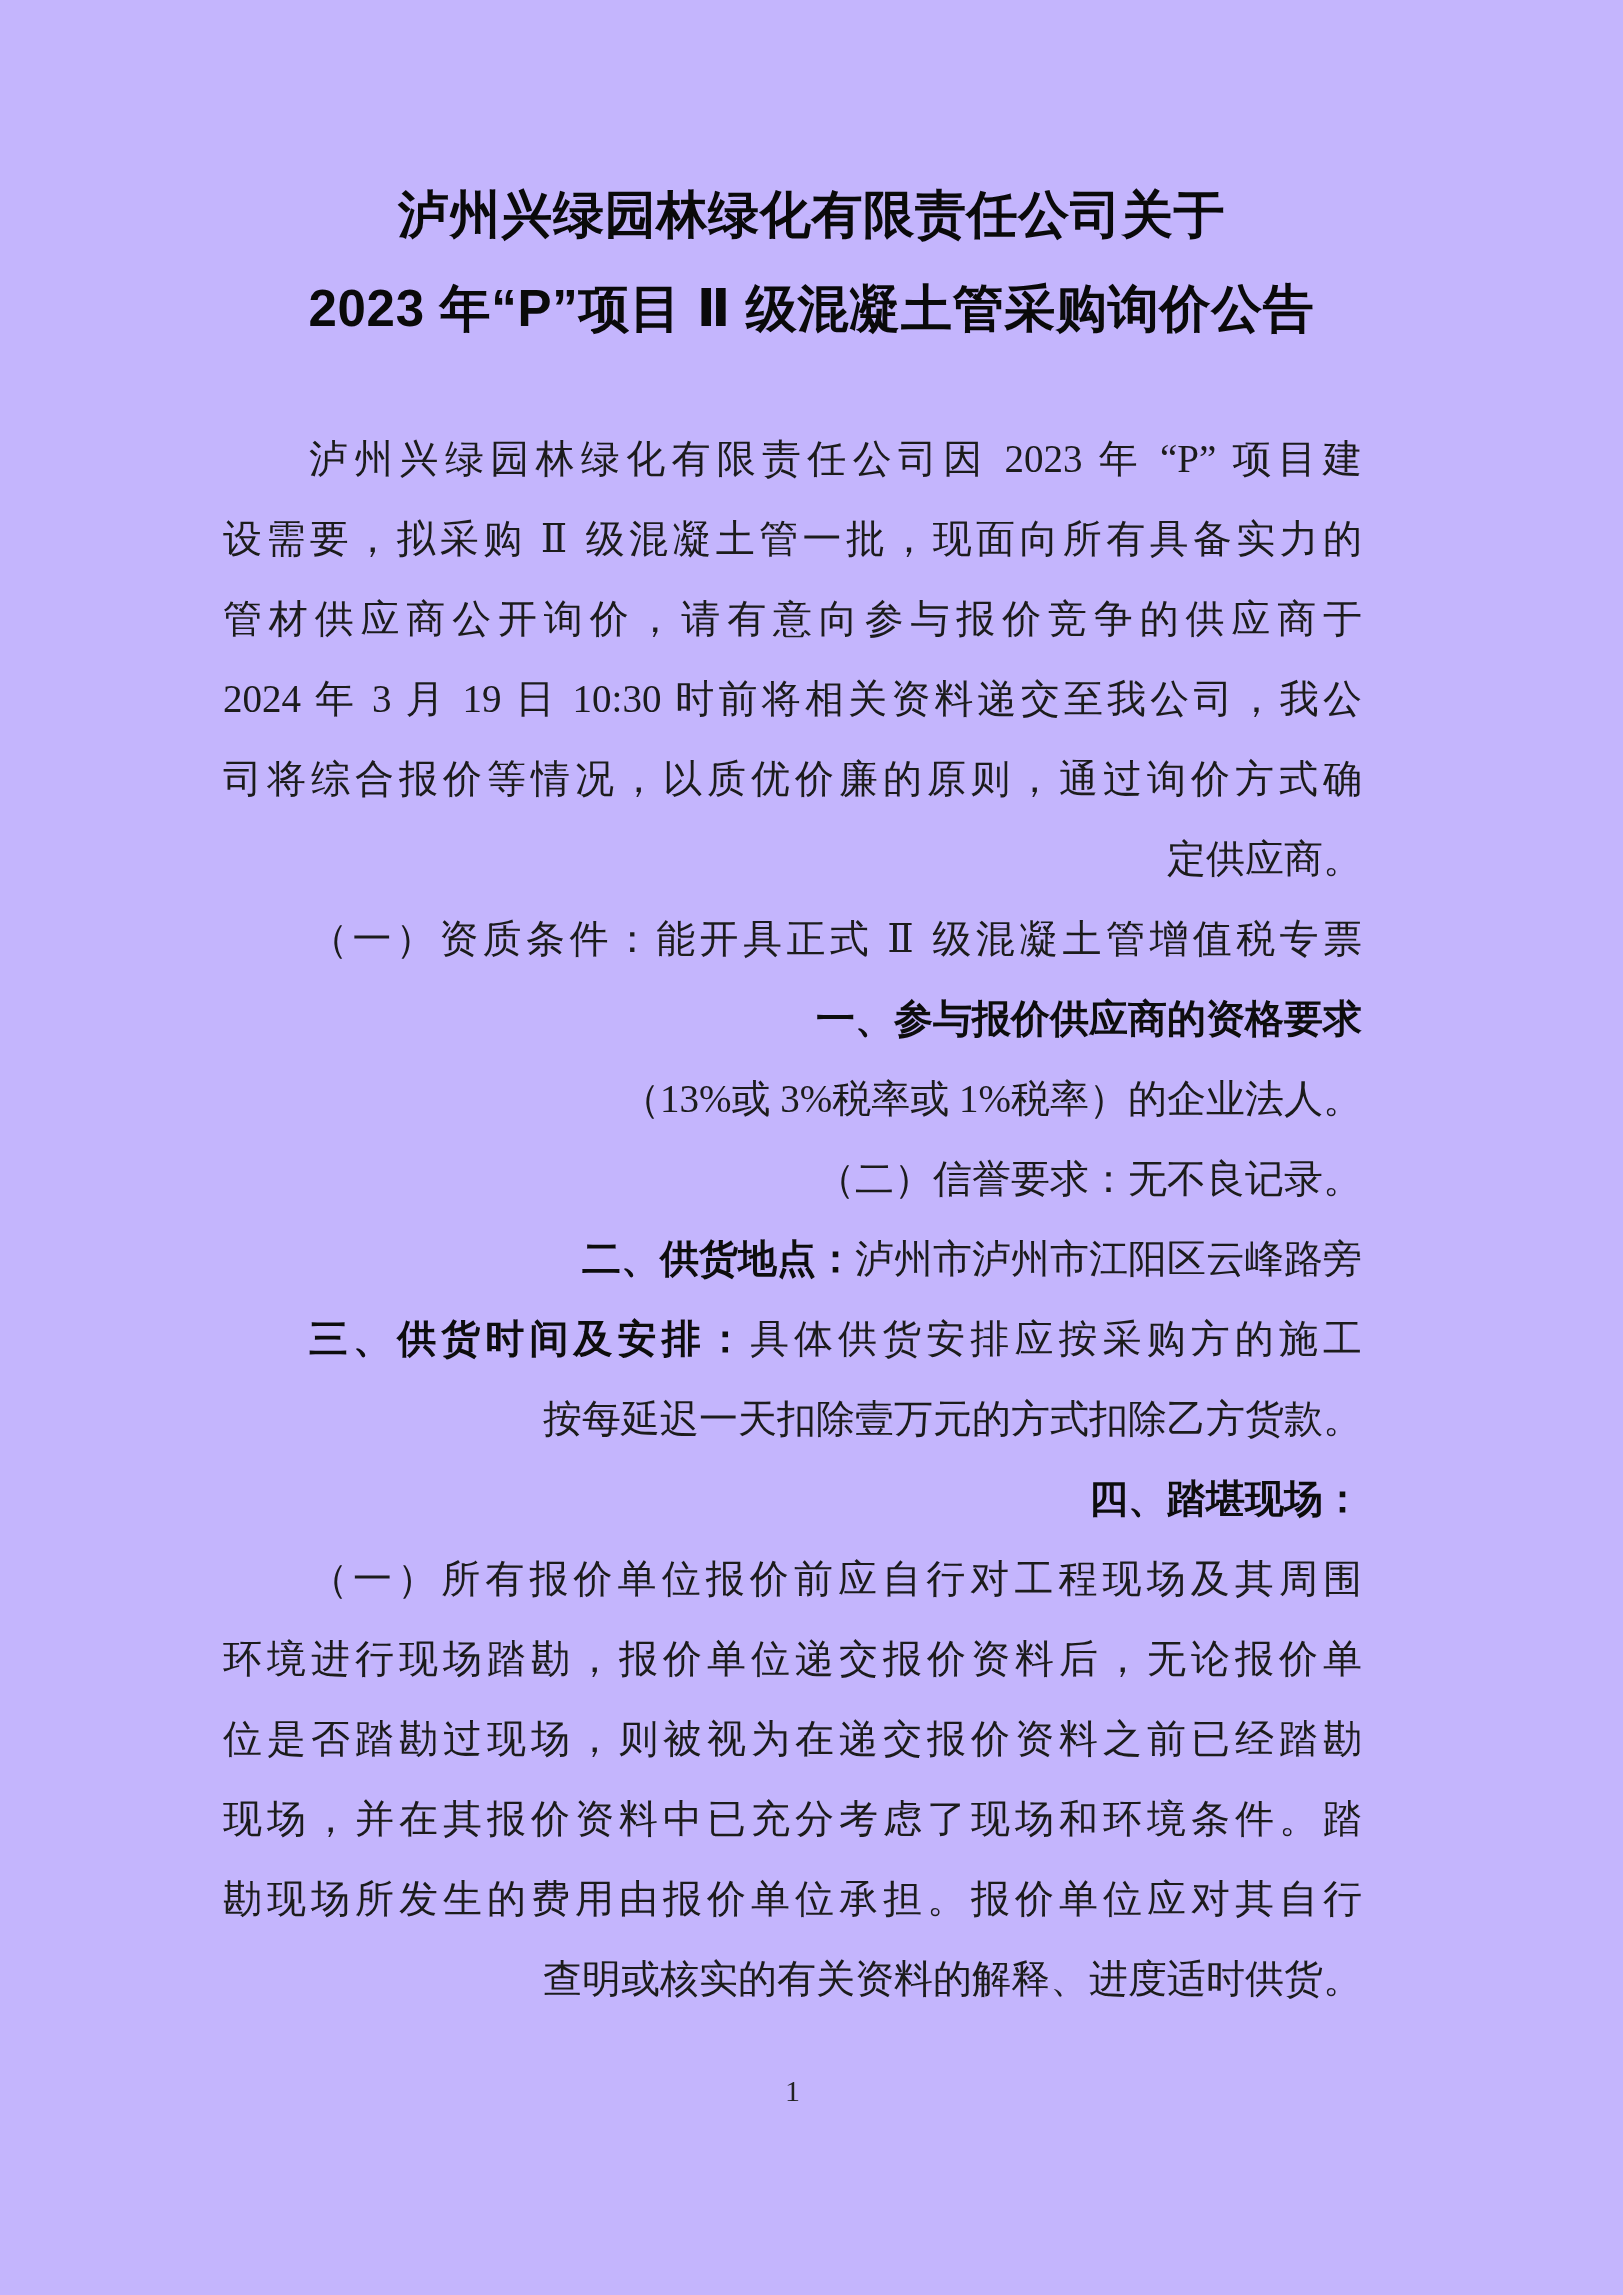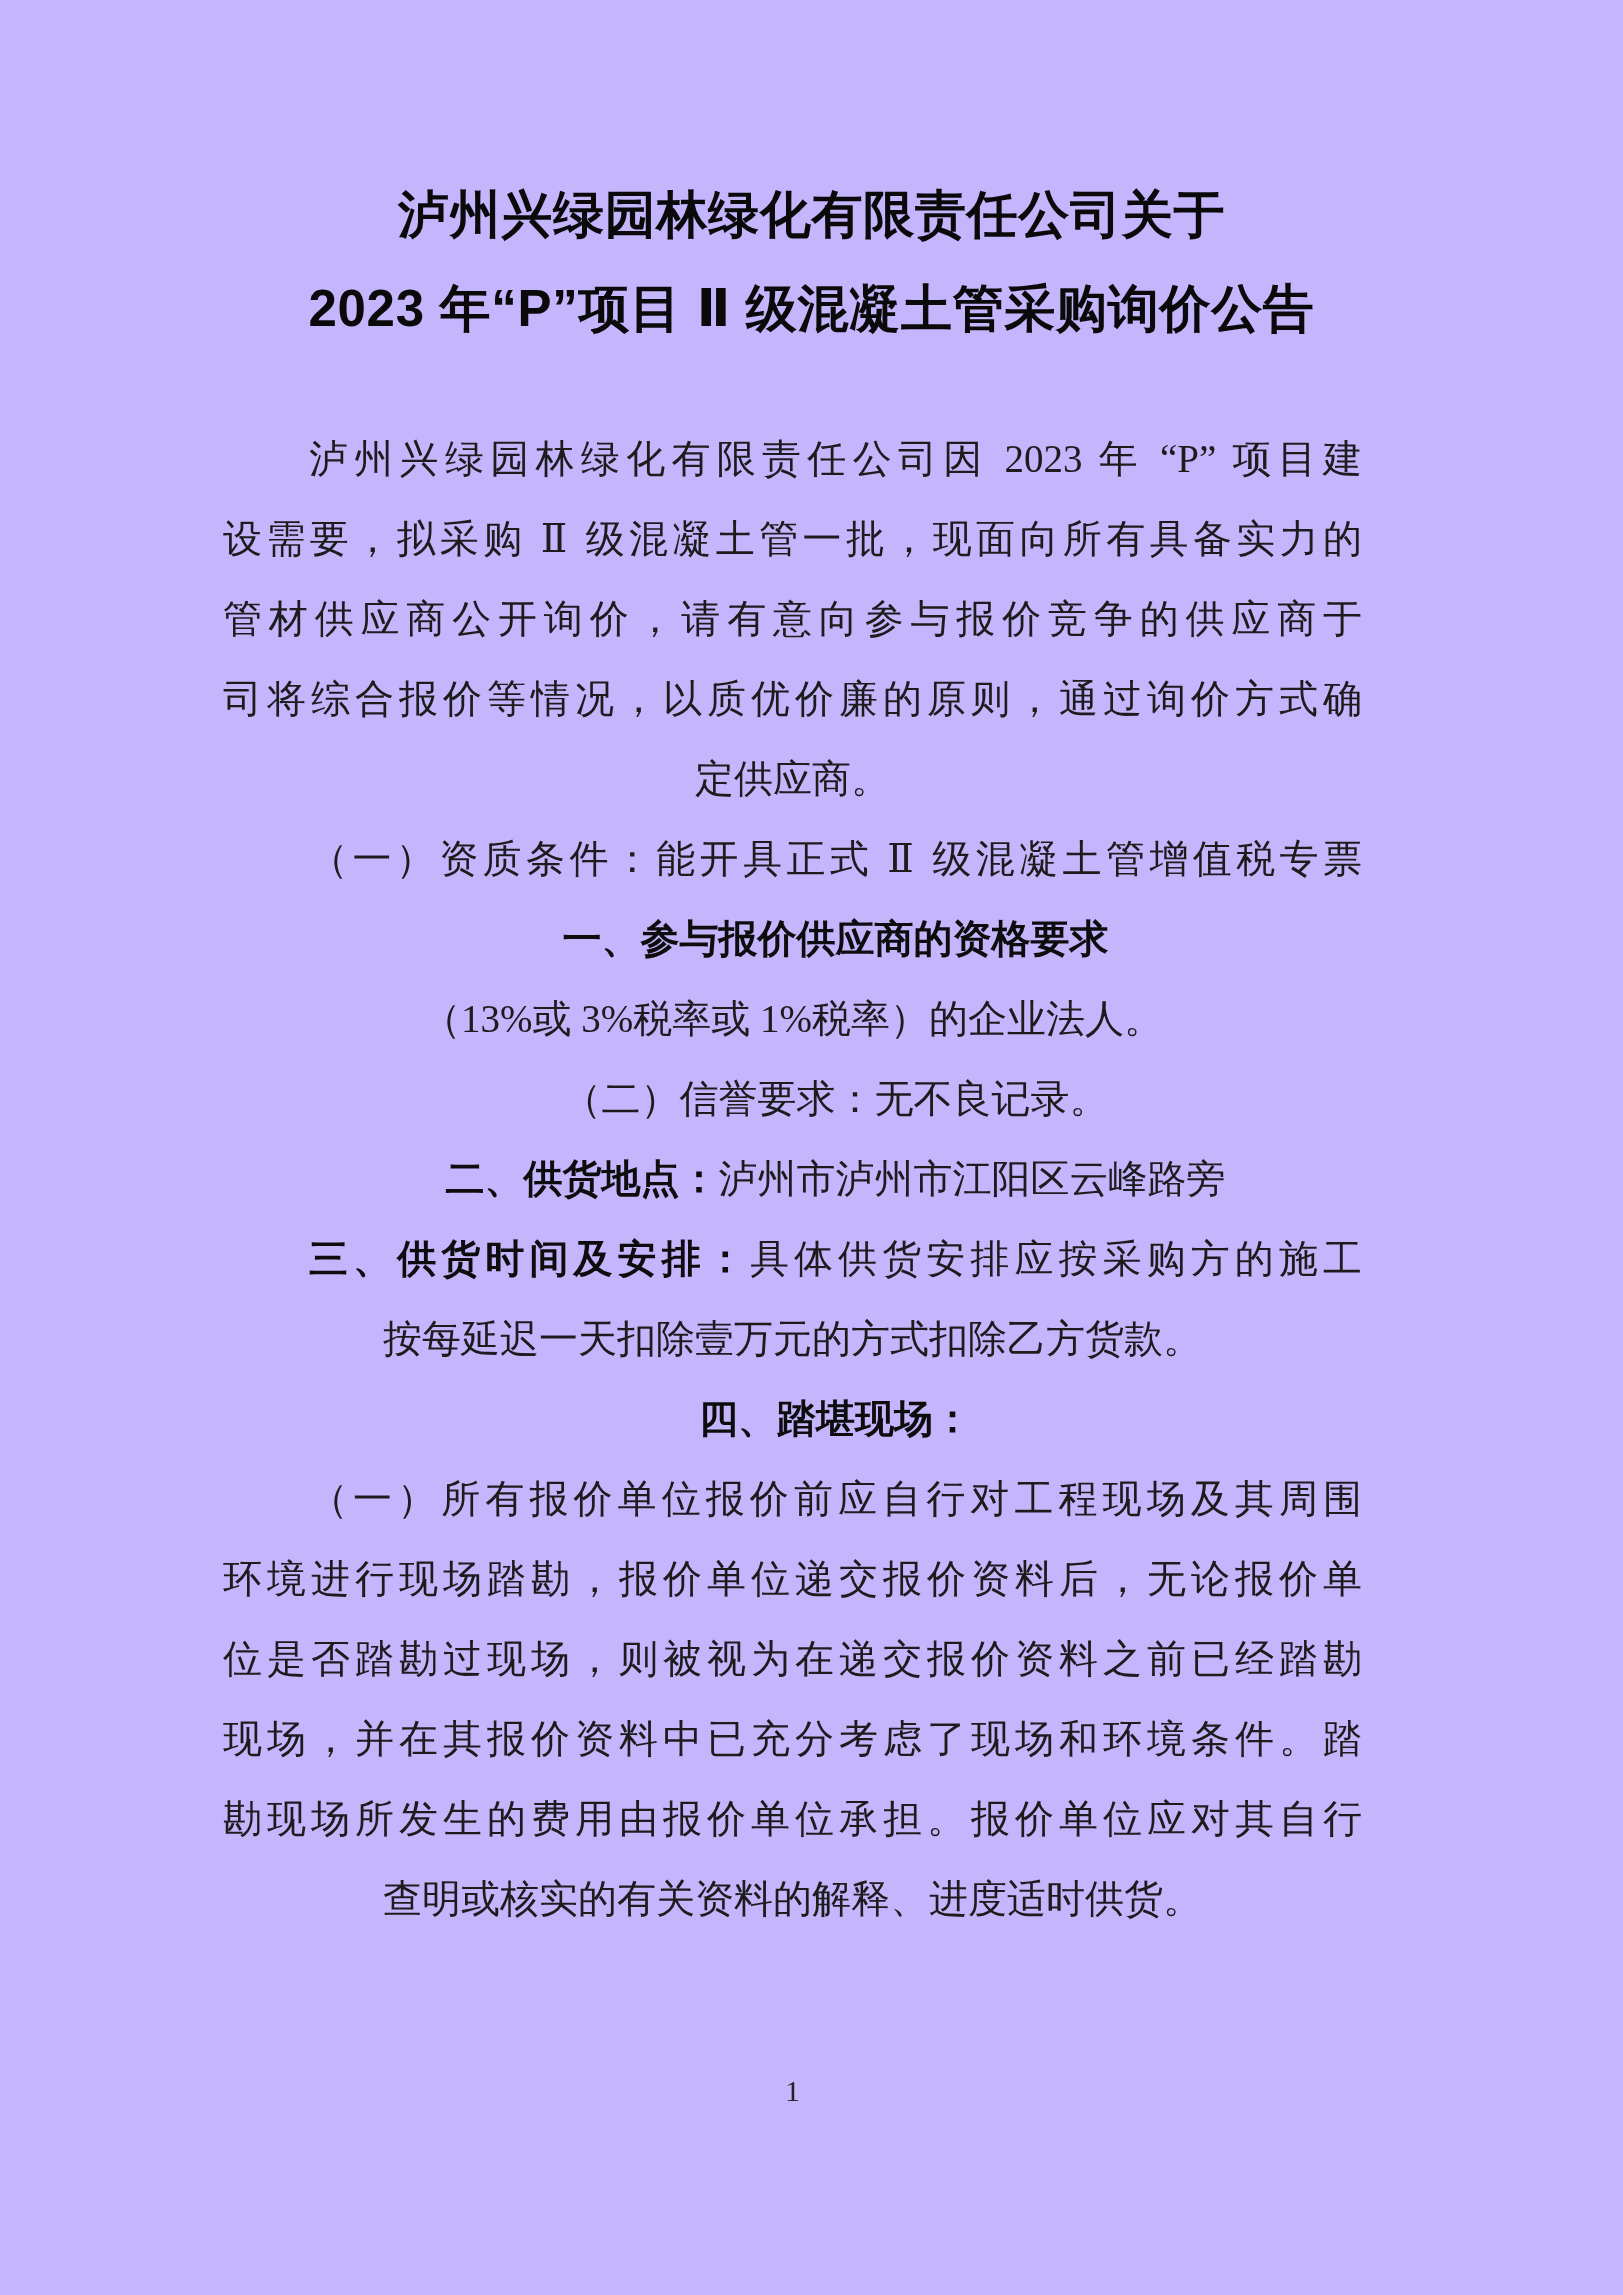--- a/index.html
+++ b/index.html
@@ -34,21 +34,21 @@
     position: absolute;
     top: 419px;
     left: 223px;
     width: 1139px;
     font-size: 39px;
     line-height: 80px;
     color: #1c1c1c;
   }
   .line {
     height: 80px;
-    text-align: center;
+    text-align: right;
   }
   .line.justify {
     text-align: justify;
     text-align-last: justify;
     text-justify: inter-character;
   }
   .line.indent {
     padding-left: 86px;
   }
   .seg.bold {
@@ -74,20 +74,21 @@
 
   <header class="doc-title">
     <div class="title-line">泸州兴绿园林绿化有限责任公司关于</div>
     <div class="title-line">2023 年“P”项目 Ⅱ 级混凝土管采购询价公告</div>
   </header>
 
   <main class="doc-body">
       <div class="line indent justify"><span class="seg">泸州兴绿园林绿化有限责任公司因 2023 年 “P” 项目建</span></div>
       <div class="line justify"><span class="seg">设需要，拟采购 Ⅱ 级混凝土管一批，现面向所有具备实力的</span></div>
       <div class="line justify"><span class="seg">管材供应商公开询价，请有意向参与报价竞争的供应商于</span></div>
+      <div class="line justify"><span class="seg">2024 年 3 月 19 日 10:30 时前将相关资料递交至我公司，我公</span></div>
       <div class="line justify"><span class="seg">司将综合报价等情况，以质优价廉的原则，通过询价方式确</span></div>
       <div class="line"><span class="seg">定供应商。</span></div>
       <div class="line indent justify"><span class="seg">（一）资质条件：能开具正式 Ⅱ 级混凝土管增值税专票</span></div>
       <div class="line indent"><span class="seg bold">一、参与报价供应商的资格要求</span></div>
       <div class="line"><span class="seg">（13%或 3%税率或 1%税率）的企业法人。</span></div>
       <div class="line indent"><span class="seg">（二）信誉要求：无不良记录。</span></div>
       <div class="line indent"><span class="seg bold">二、供货地点：</span><span class="seg">泸州市泸州市江阳区云峰路旁</span></div>
       <div class="line indent justify"><span class="seg bold">三、供货时间及安排：</span><span class="seg">具体供货安排应按采购方的施工</span></div>
       <div class="line"><span class="seg">按每延迟一天扣除壹万元的方式扣除乙方货款。</span></div>
       <div class="line indent"><span class="seg bold">四、踏堪现场：</span></div>

